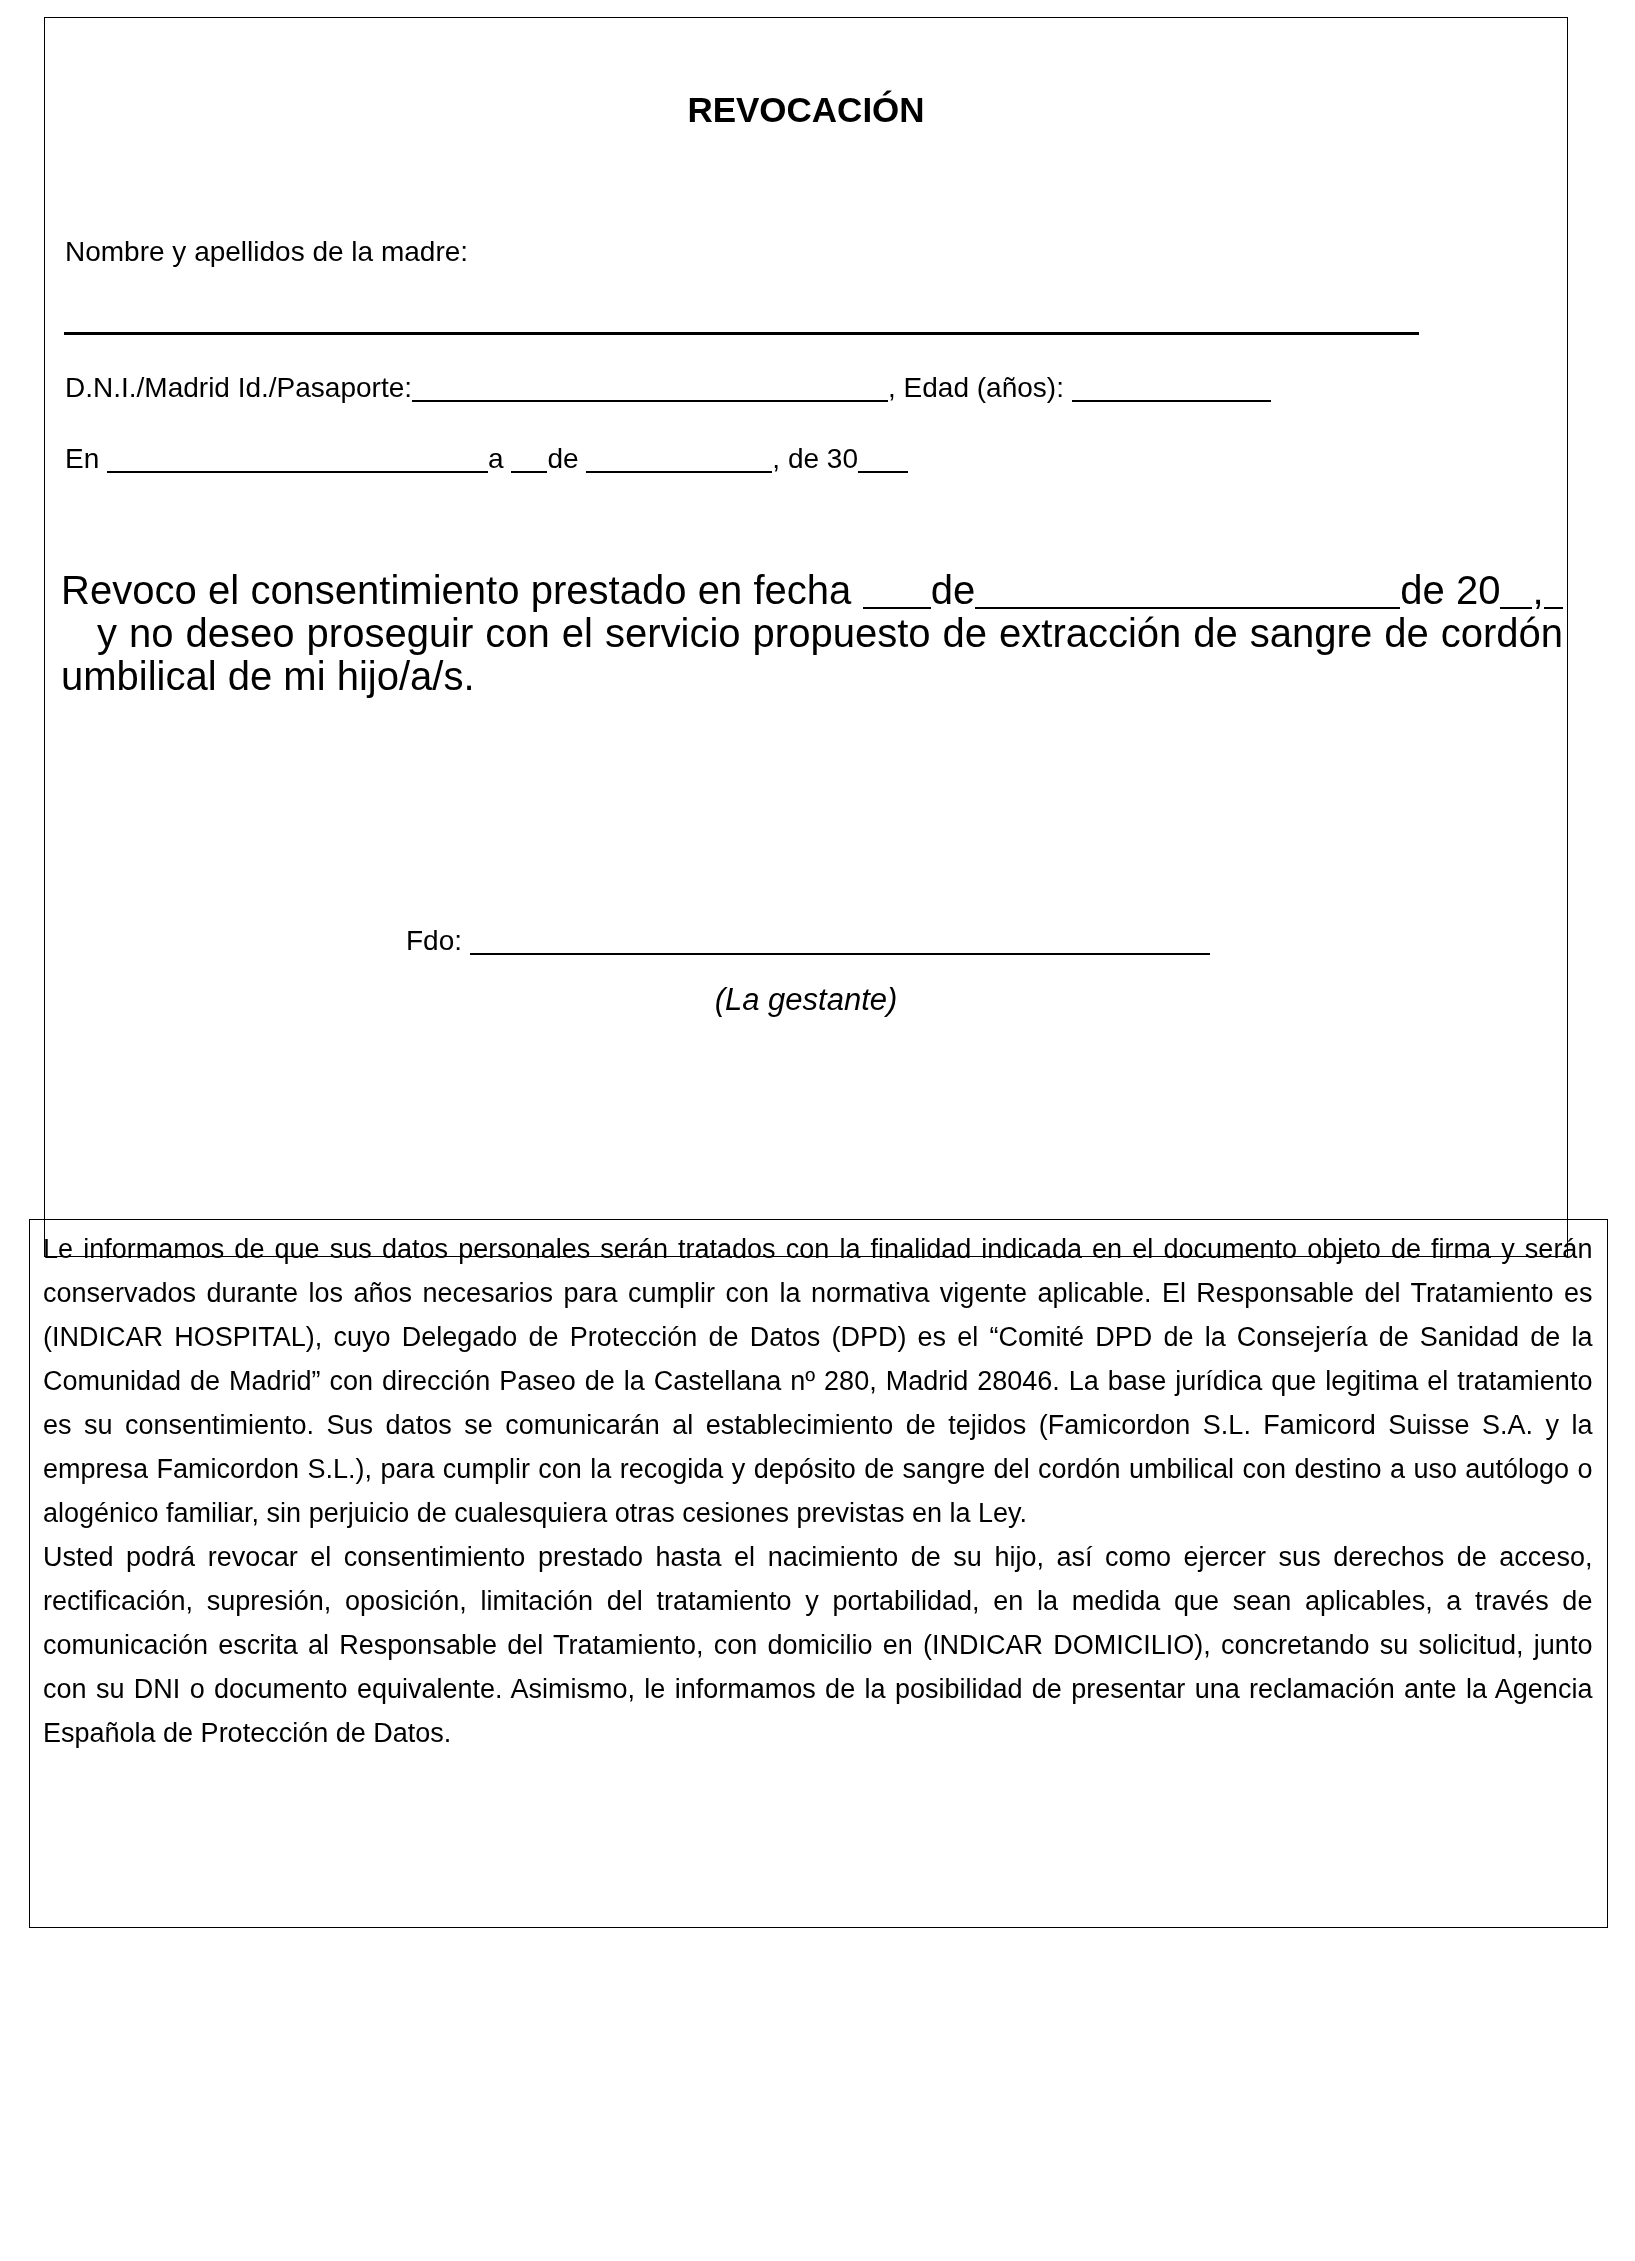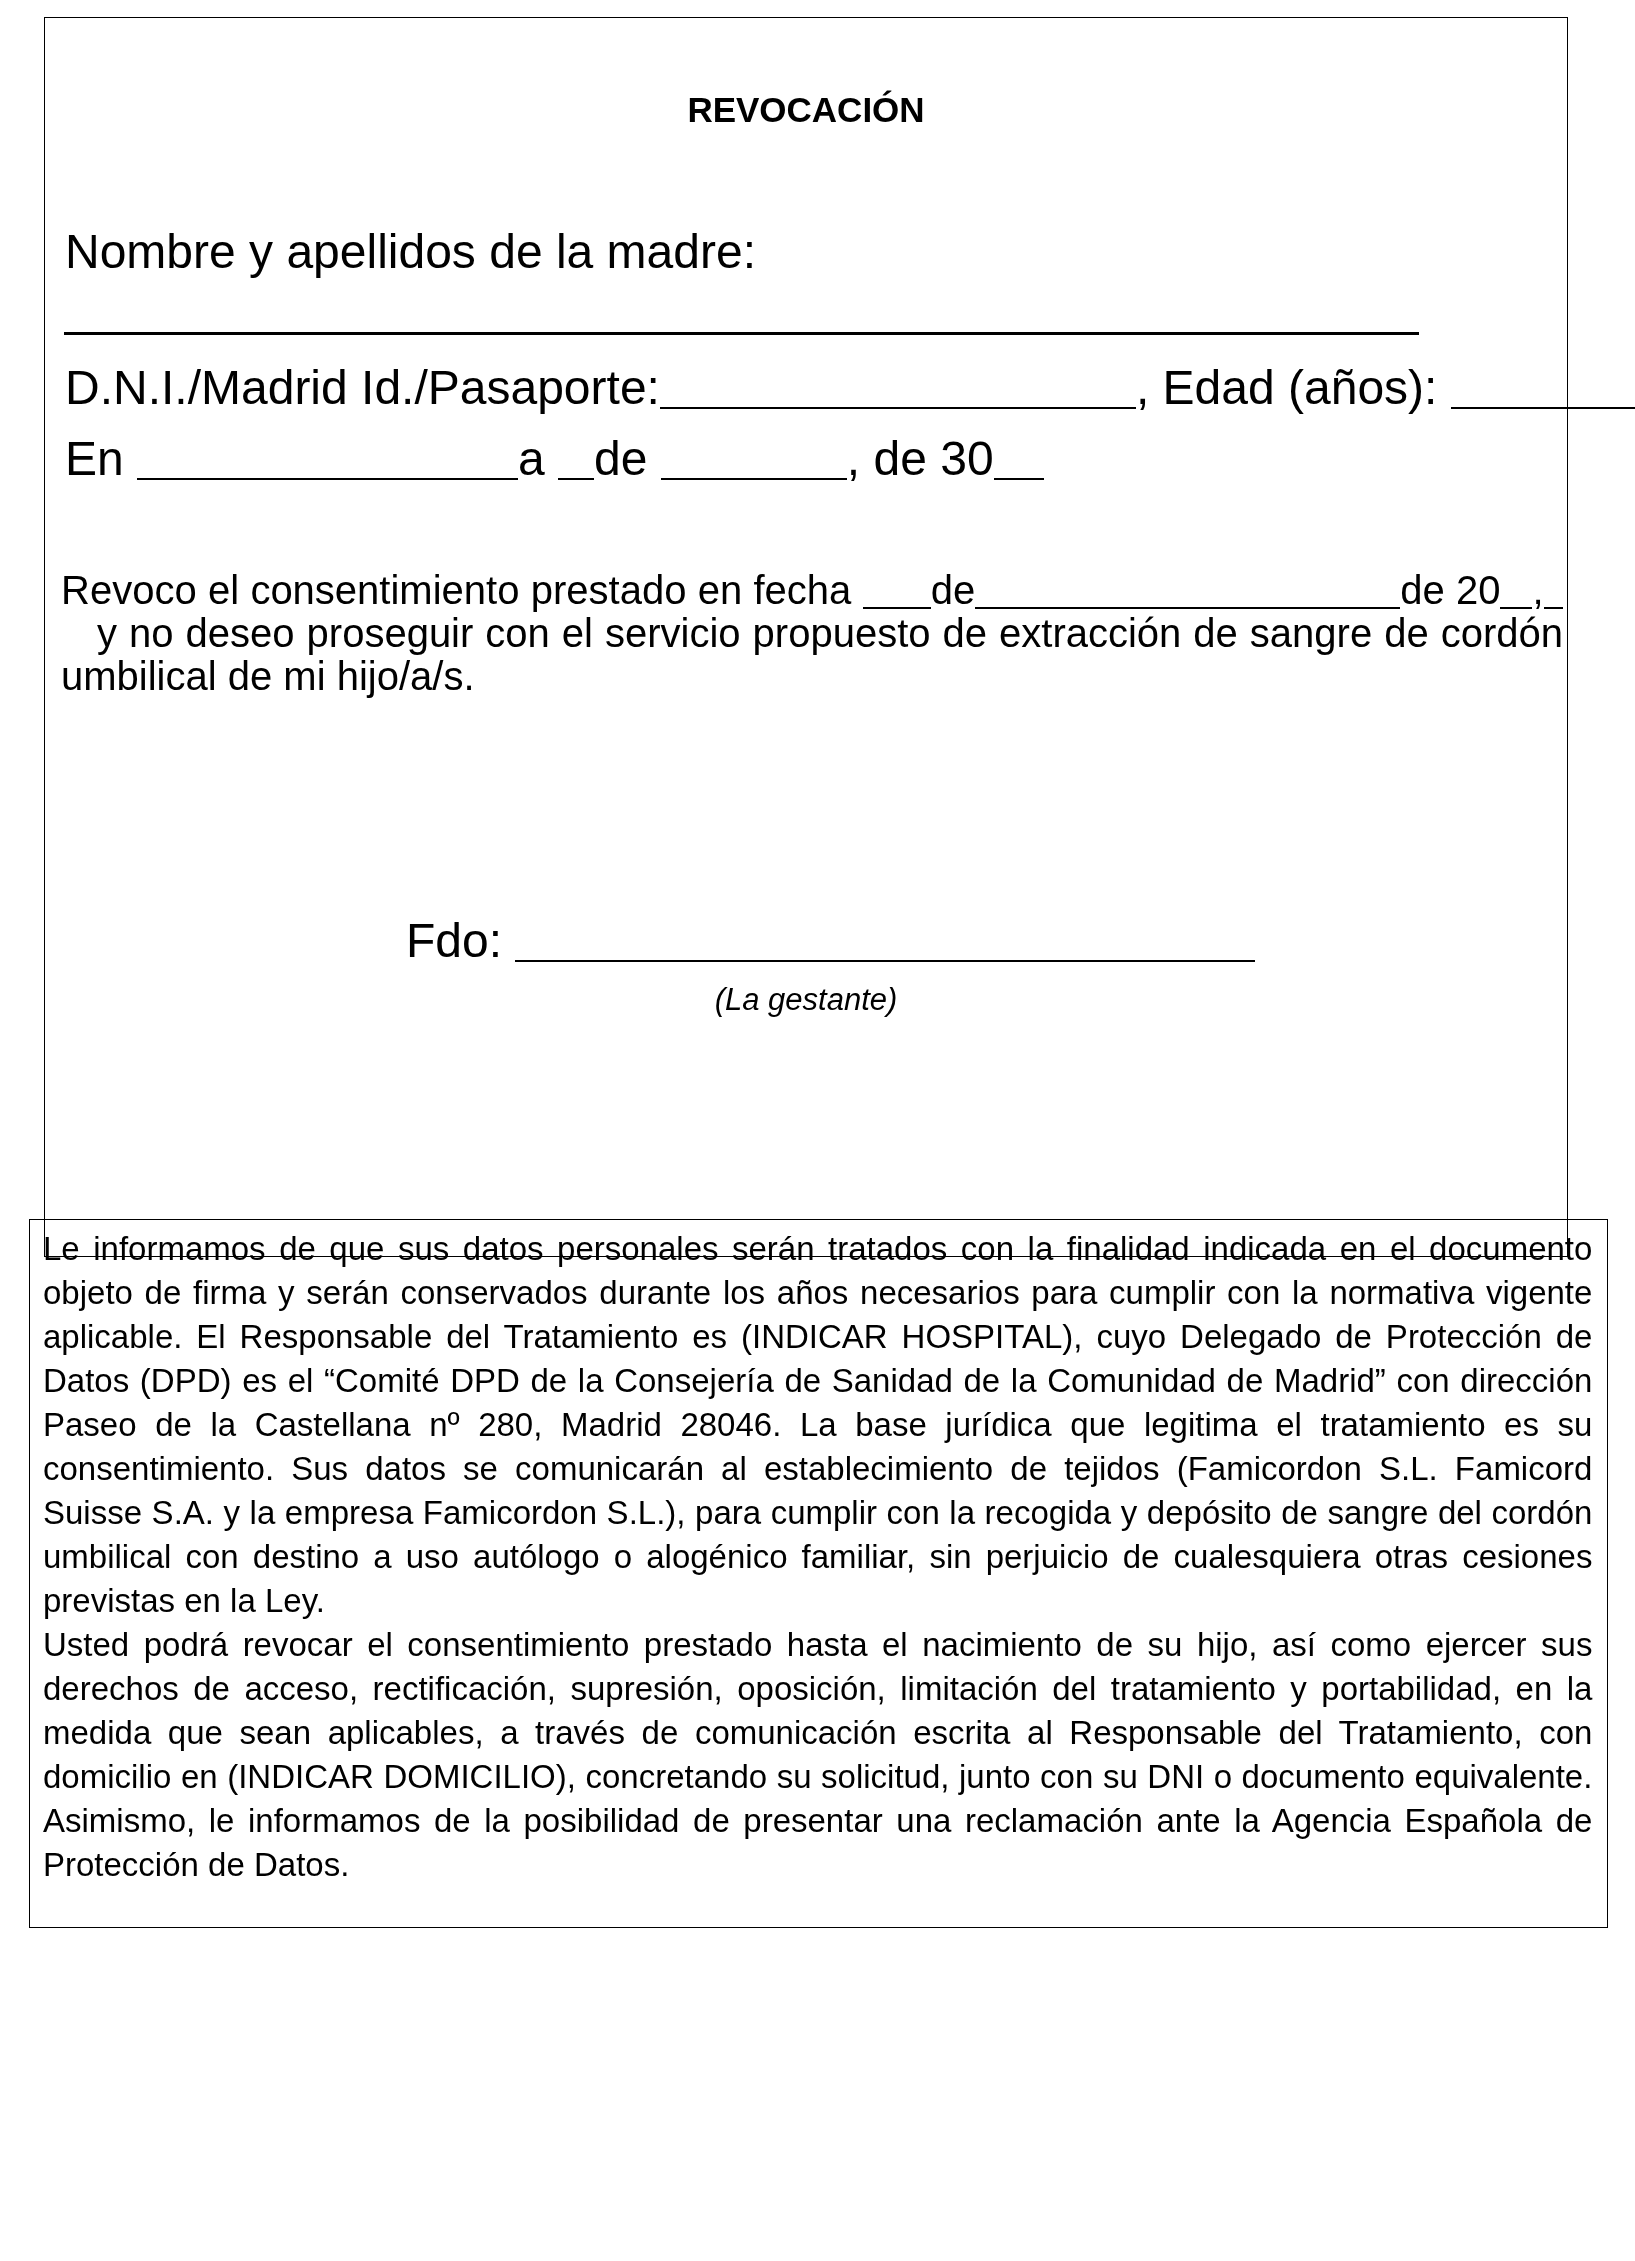--- a/index.html
+++ b/index.html
@@ -10,38 +10,38 @@
   .box {
     position: absolute; box-sizing: border-box; border: 1.6px solid #000;
   }
   #revocation-box { left: 44px; top: 17px; width: 1524px; height: 1240px; }
   #privacy-box { left: 29px; top: 1219px; width: 1579px; height: 709px; border-width: 1.6px; }
 
   .abs { position: absolute; white-space: nowrap; }
   .title {
     font-weight: bold; font-size: 35px; left: 0; right: 0; text-align: center; top: 72px;
   }
-  .line { font-size: 48px; line-height: 44px; }
+  .line { font-size: 28px; line-height: 44px; }
   .blank { display: inline-block; border-bottom: 2.4px solid #000; height: 29px; vertical-align: baseline; margin-bottom: -4.9px; }
 
   #name-label { left: 20px; top: 212px; }
   #name-rule { position: absolute; left: 19.4px; top: 314px; width: 1355px; height: 0; border-top: 3.2px solid #000; }
   #dni-line { left: 20px; top: 348px; }
   #date-line { left: 20px; top: 419px; }
 
   #revoke-para {
     position: absolute; left: 16px; width: 1502px; top: 551px;
     font-size: 40px; line-height: 43px; text-align: justify; text-align-last: left;
   }
   #sign-line { left: 361px; top: 901px; }
   #sign-caption { font-size: 31px; left: 0; right: 0; text-align: center; top: 964px; font-style: italic; }
 
   #privacy-text {
     position: absolute; left: 13px; right: 14.6px; top: 7.3px;
-    font-size: 33px; line-height: 44px; text-align: justify;
+    font-size: 27px; line-height: 44px; text-align: justify;
   }
   #privacy-text p { margin: 0; }
 </style>
 </head>
 <body>
 
 <div id="revocation-box" class="box">
   <div class="abs title">REVOCACIÓN</div>
 
   <div id="name-label" class="abs line">Nombre y apellidos de la madre:</div>

